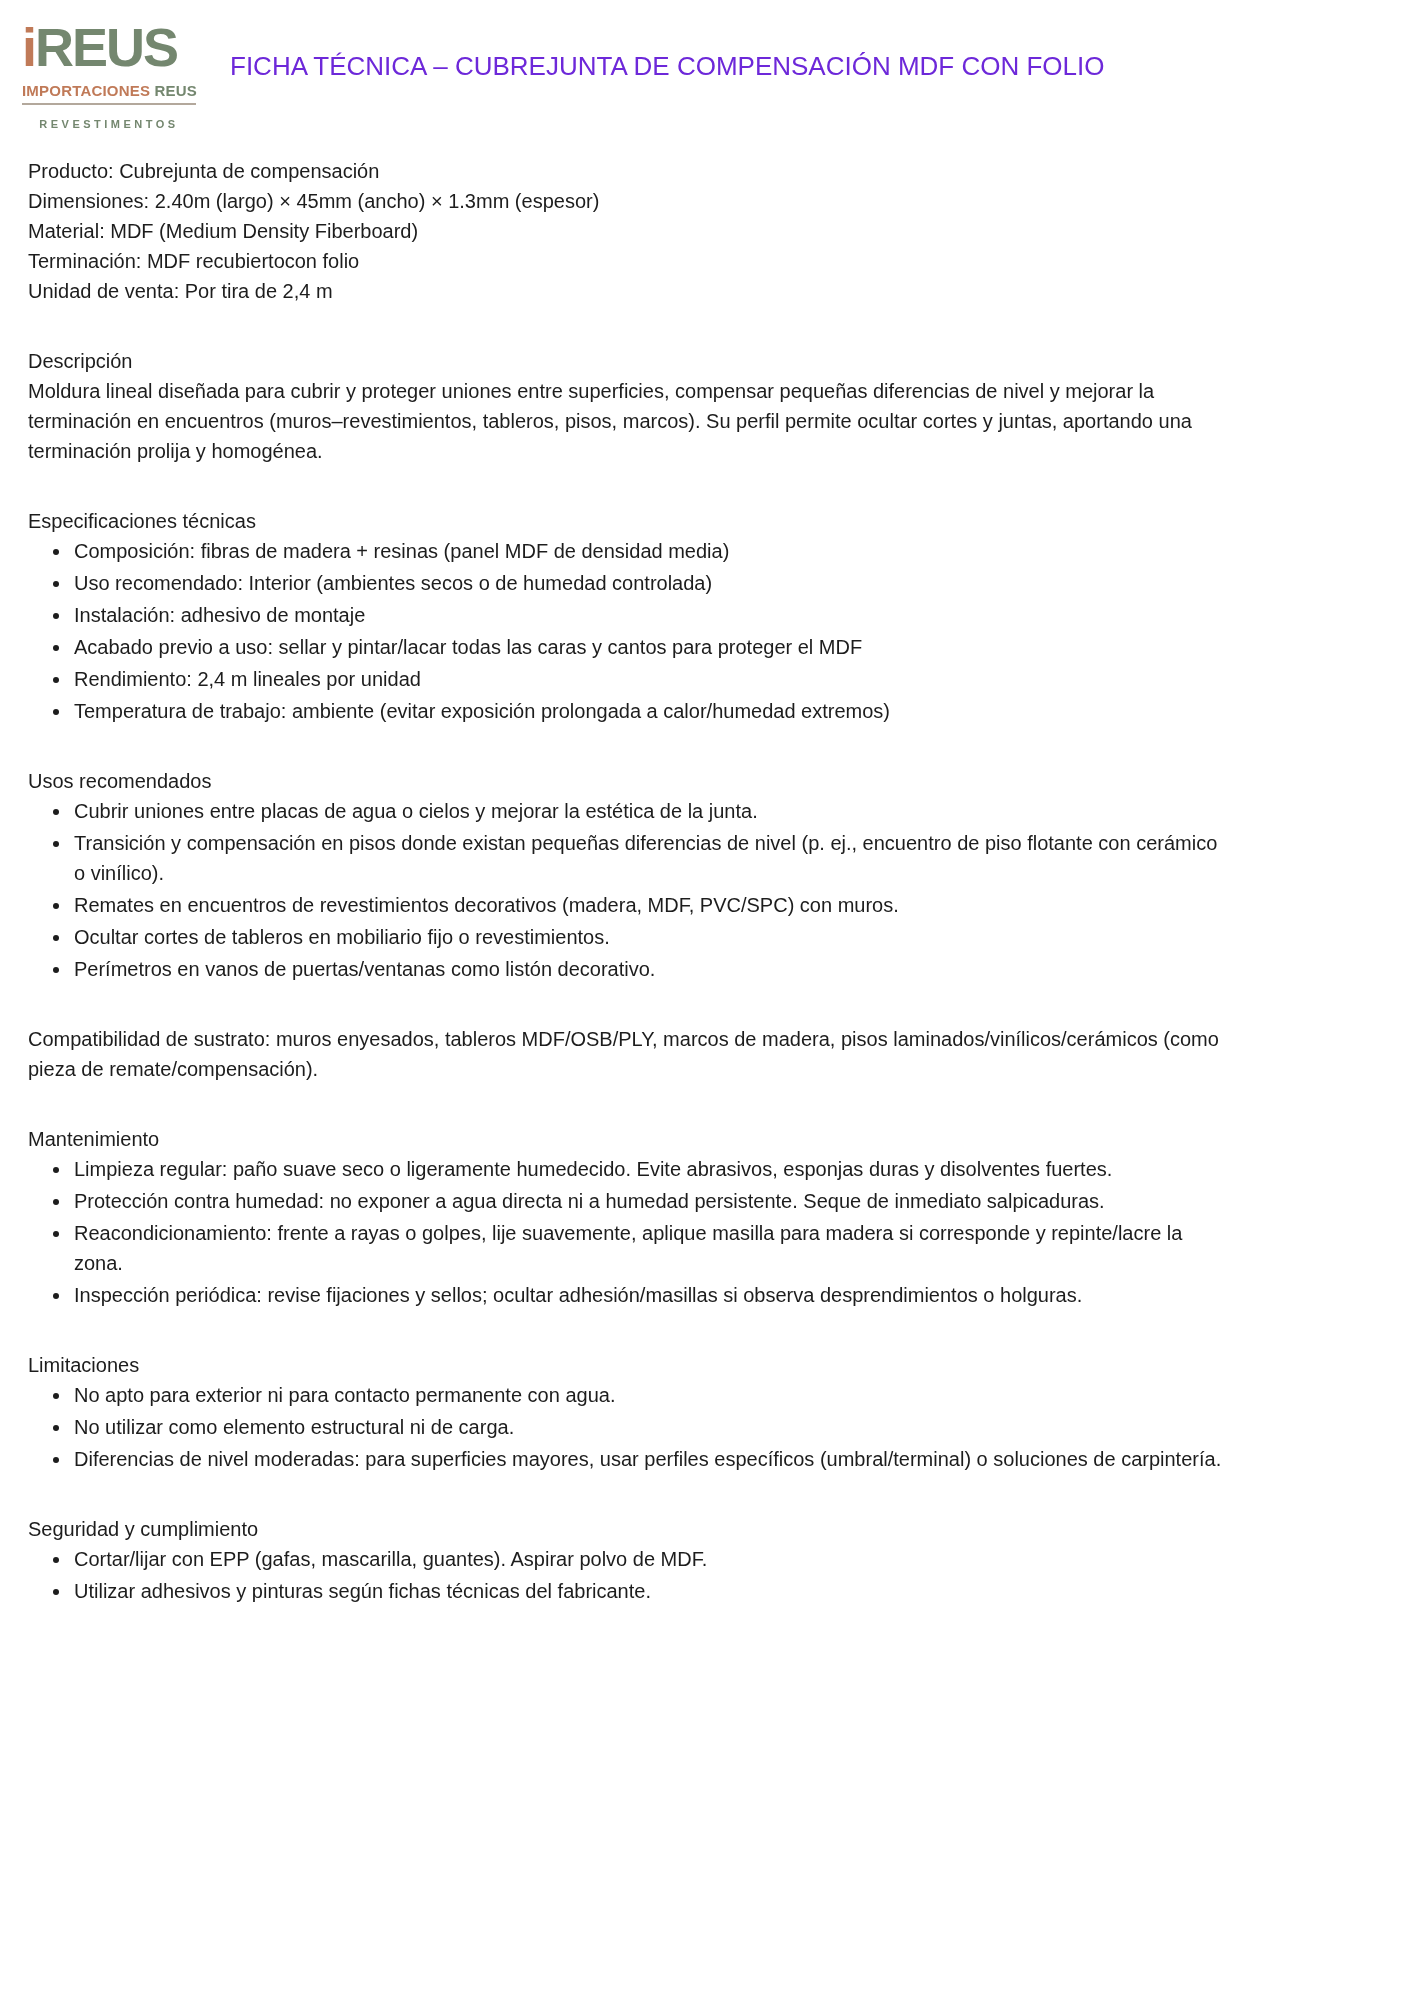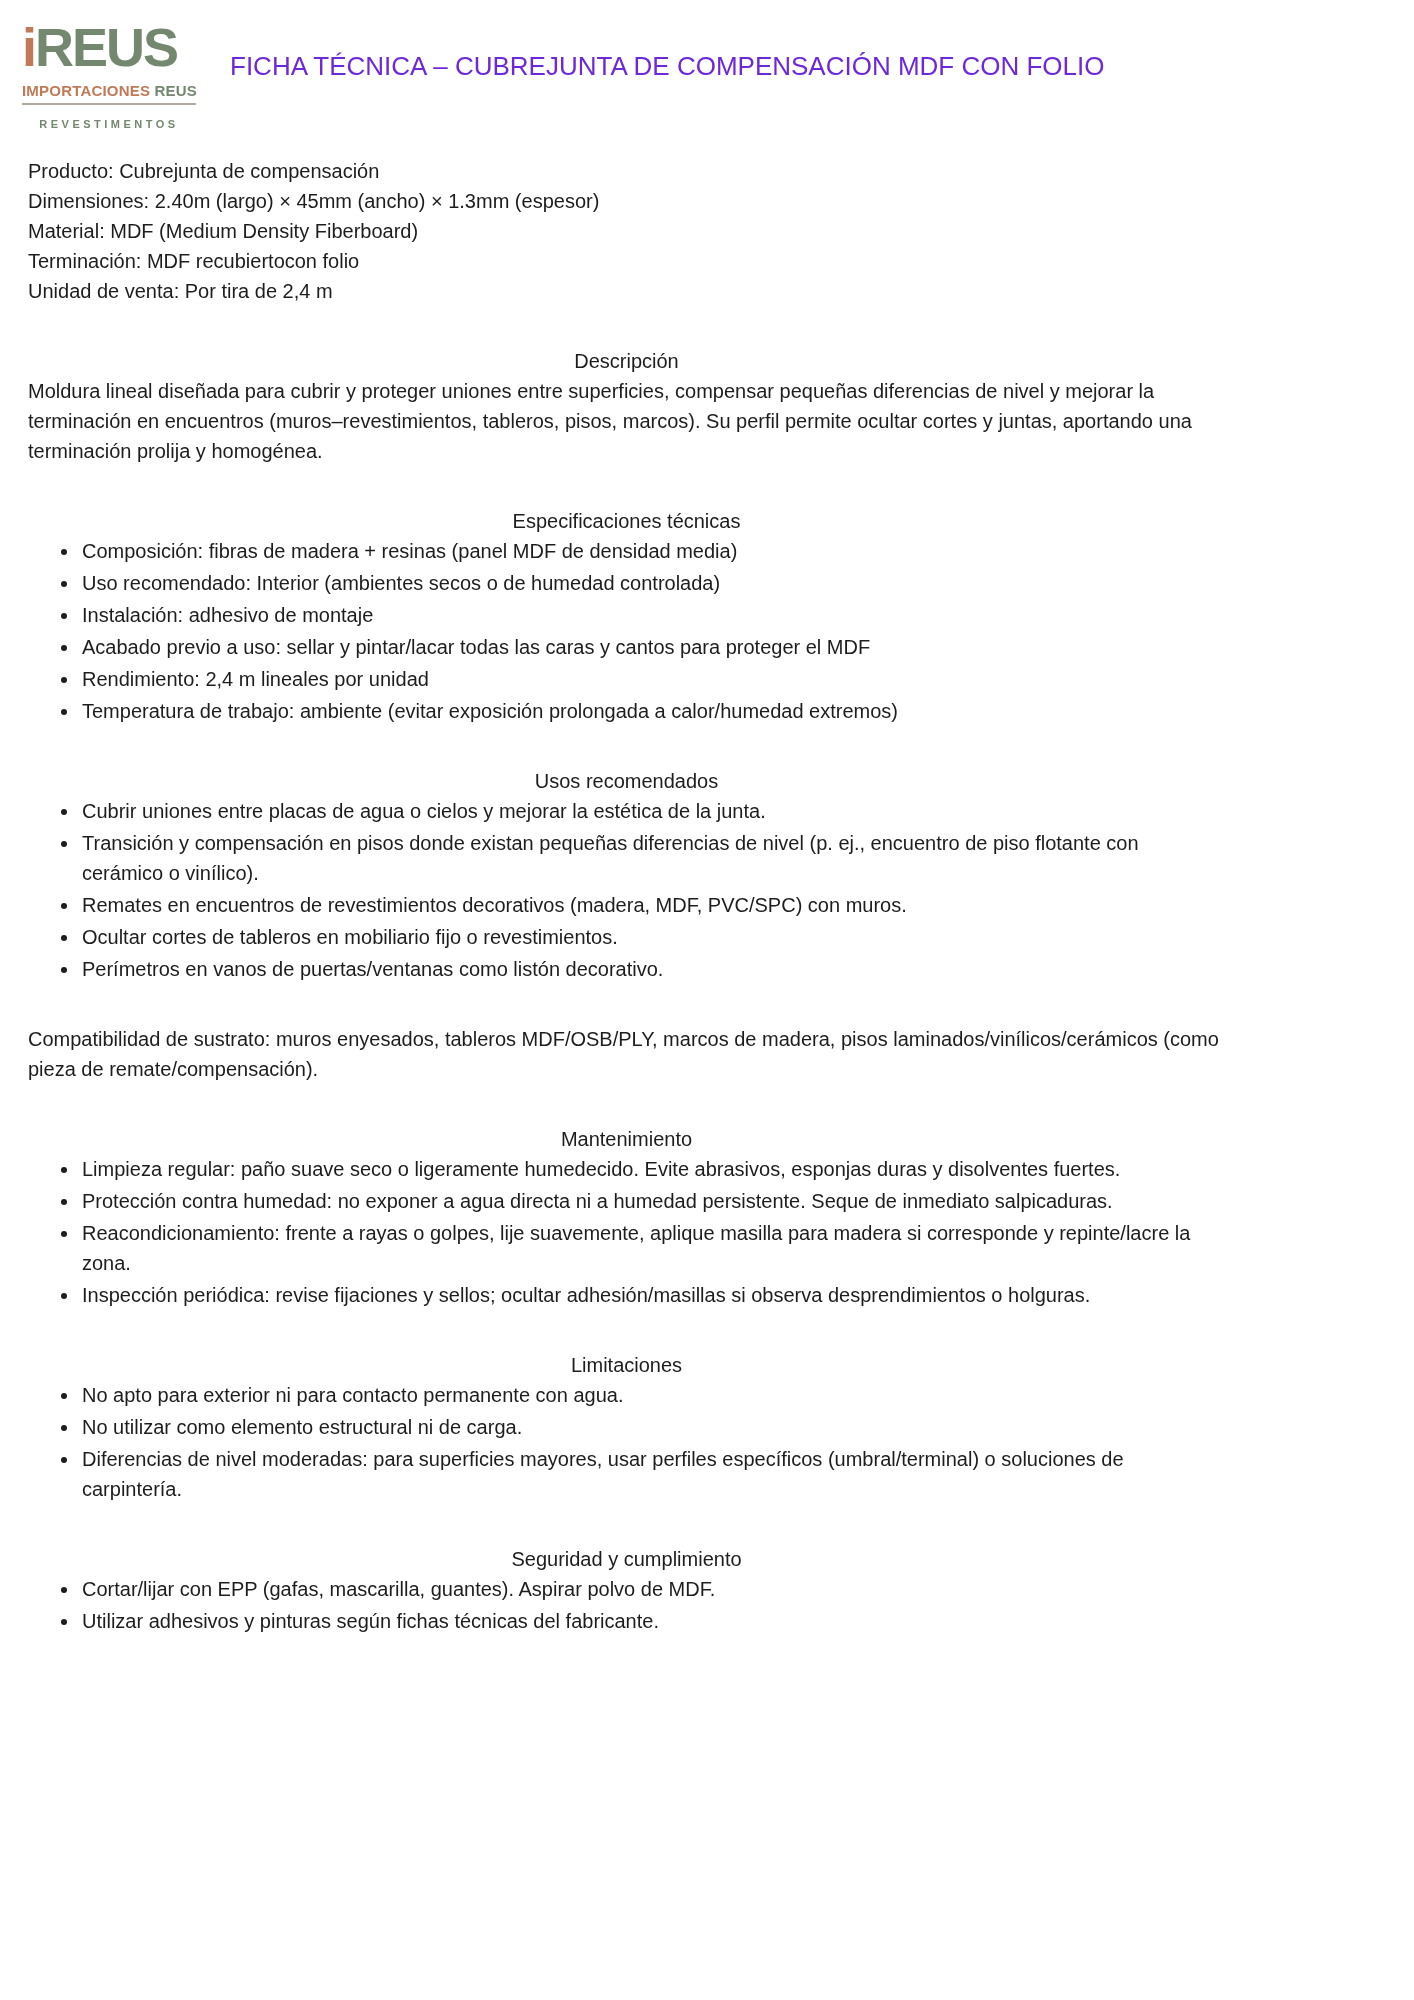--- a/index.html
+++ b/index.html
@@ -61,28 +61,28 @@
     color: #6d28d9;
   }
   .content {
     padding: 26px 12px 0 28px;
     font-size: 20px;
     line-height: 30px;
     color: #1d1d1d;
   }
   .block { margin: 0 0 40px 0; }
   .block p { margin: 0; }
-  .section-heading { margin: 0; text-align: center; }
+  .section-heading { margin: 0; }
   ul.bullets {
     margin: 0;
     padding-left: 36px;
     list-style: disc;
   }
   ul.bullets li {
-    margin: 0 0 2px 16px;
+    margin: 0 0 2px 8px;
     padding-left: 2px;
   }
 </style>
 </head>
 <body>
 
 <div class="page">
 
   <header class="doc-header">
     <div class="logo">

